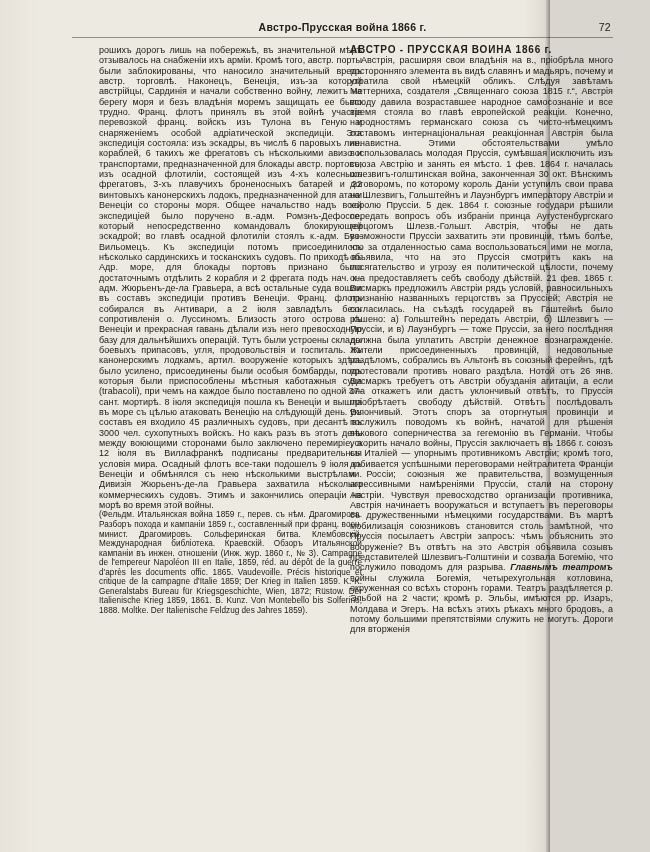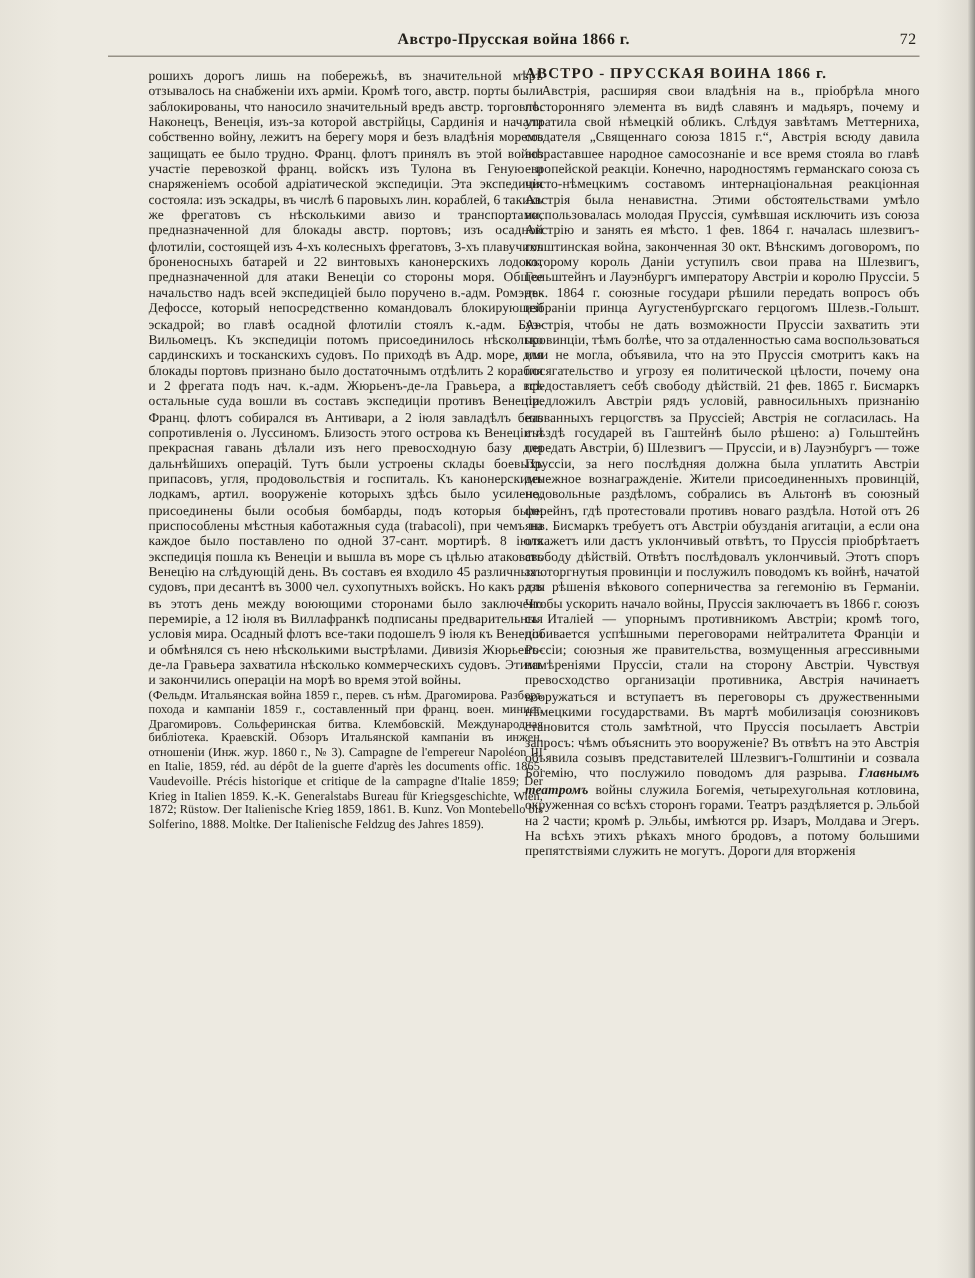--- a/index.html
+++ b/index.html
@@ -3,25 +3,25 @@
 <meta charset="utf-8">
 <style>
   * { box-sizing: border-box; }
   html, body { margin: 0; padding: 0; }
   body {
     width: 650px; height: 852px; overflow: hidden;
     background: #d8d6cf;
   }
   .page {
     position: relative;
-    width: 650px; height: 852px;
+    width: 550px; height: 852px;
     background: #edeae1;
     background-image: linear-gradient(90deg, rgba(120,110,90,.06), rgba(0,0,0,0) 40px),
                       linear-gradient(270deg, rgba(60,50,40,.10), rgba(0,0,0,0) 26px);
-    font-family: Liberation Serif, serif;
+    font-family: Liberation Sans, sans-serif;
     color: #23201a;
   }
   .scan-edge {
     position: absolute; top: 0; right: 0; width: 5px; height: 100%;
     background: linear-gradient(to right, rgba(0,0,0,0), rgba(0,0,0,.35));
   }
   .running-head {
     position: absolute; top: 21px; left: 72px; width: 541px; height: 13px;
     font-size: 10.5px; font-weight: bold; letter-spacing: .3px;
   }

